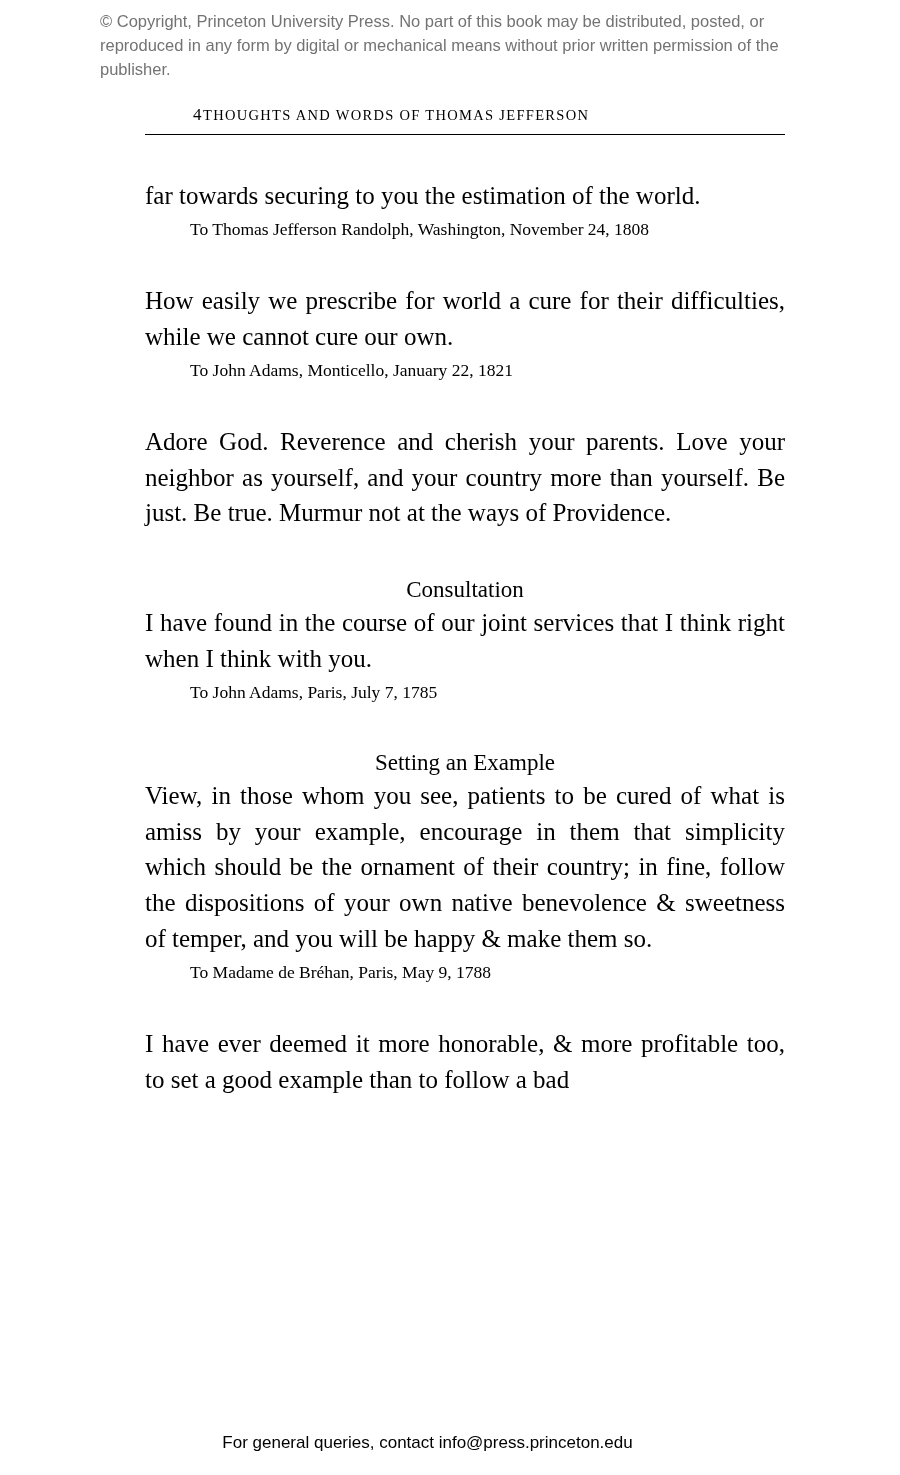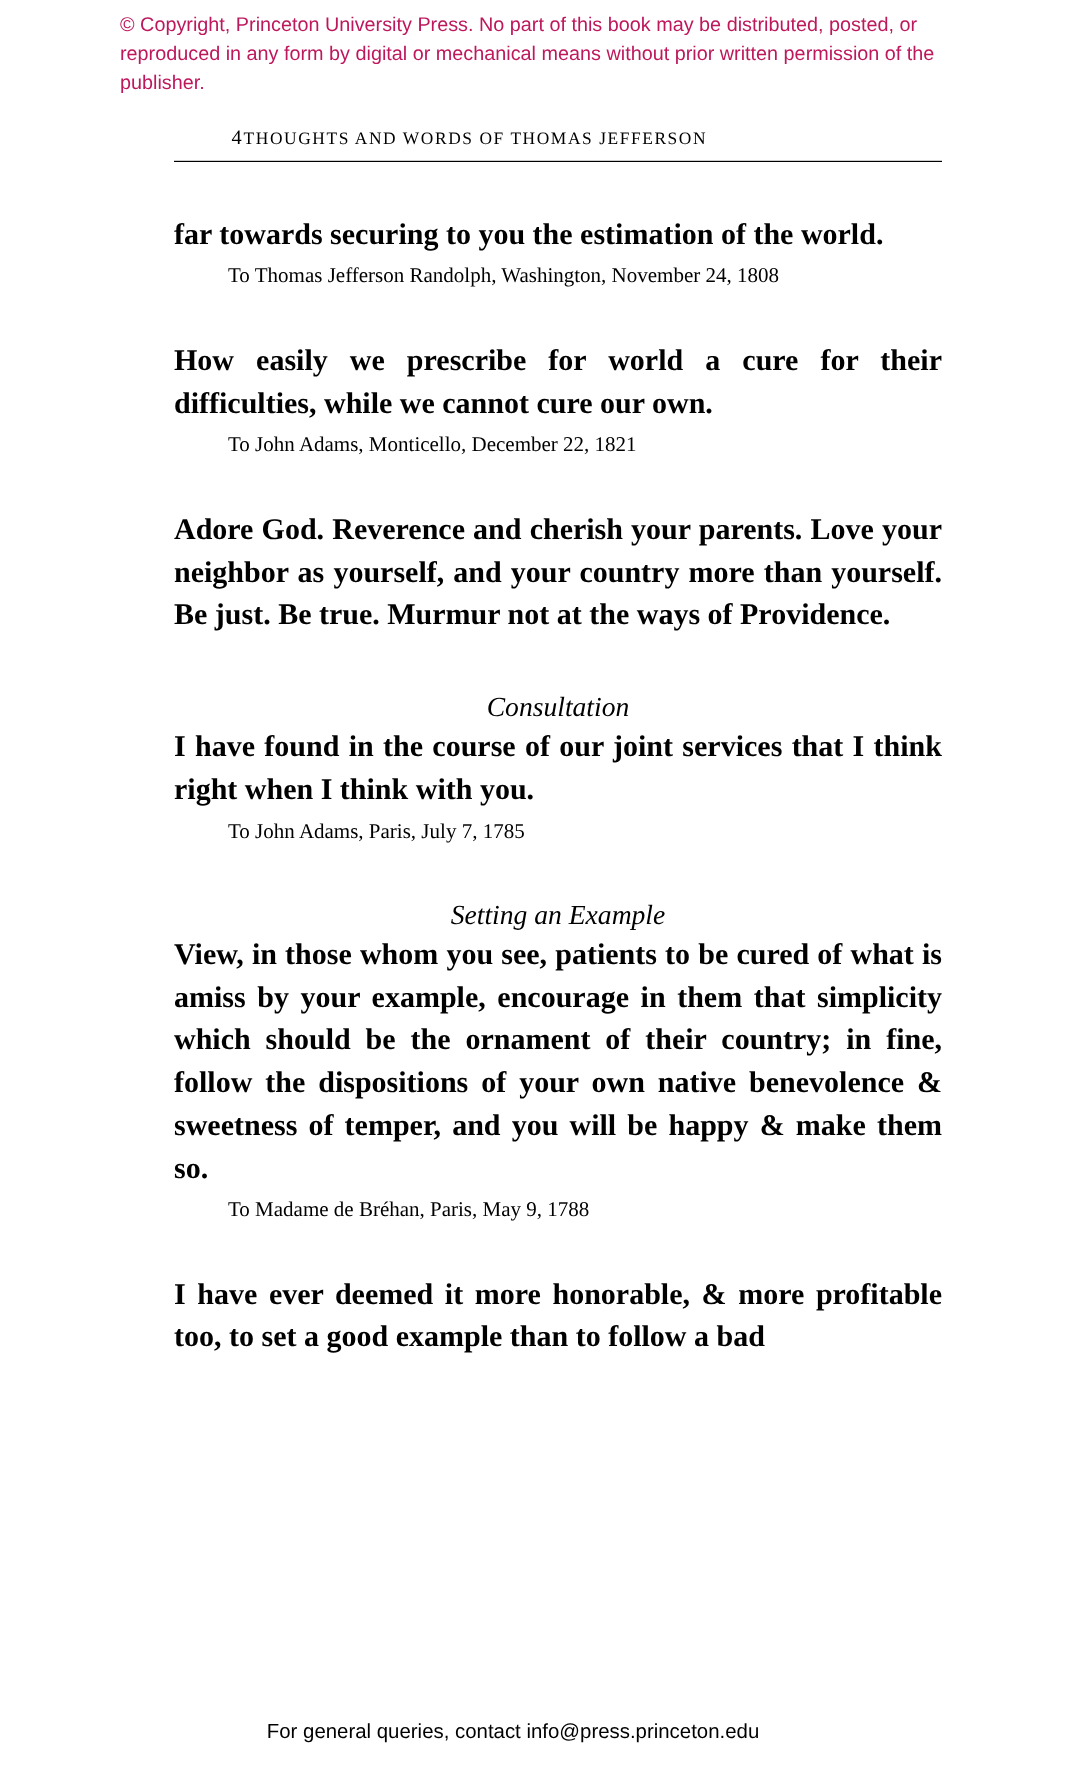--- a/index.html
+++ b/index.html
@@ -17,21 +17,21 @@
   }
 
   .copyright-notice {
     position: absolute;
     top: 10px;
     left: 100px;
     width: 700px;
     font-family: "Liberation Sans", sans-serif;
     font-size: 16.5px;
     line-height: 1.45;
-    color: #be185d;
+    color: #737373;
     text-align: left;
   }
 
   .page-frame {
     position: absolute;
     top: 105px;
     left: 145px;
     width: 640px;
   }
 
@@ -63,34 +63,32 @@
     left: 145px;
     width: 640px;
   }
 
   .quote {
     font-size: 25px;
     line-height: 1.43;
     text-align: justify;
     text-justify: inter-word;
     margin: 0;
-    font-weight: bold;
   }
   .quote.noindent { text-indent: 0; }
 
   .attrib {
     font-size: 17.5px;
     line-height: 1.33;
     margin: 4px 0 0 45px;
     text-align: left;
   }
 
   .section-title {
     font-size: 23px;
-    font-style: italic;
     text-align: center;
     margin: 0 0 2px 0;
   }
 
   .gap-lg { height: 42px; }
   .gap-sec { height: 46px; }
 
   .footer-note {
     position: absolute;
     bottom: 22px;
@@ -115,21 +113,21 @@
 </div>
 
 <div class="body-col">
 
   <p class="quote">far towards securing to you the estimation of the world.</p>
   <p class="attrib">To Thomas Jefferson Randolph, Washington, November 24, 1808</p>
 
   <div class="gap-lg"></div>
 
   <p class="quote">How easily we prescribe for world a cure for their difficulties, while we cannot cure our own.</p>
-  <p class="attrib">To John Adams, Monticello, December 22, 1821</p>
+  <p class="attrib">To John Adams, Monticello, January 22, 1821</p>
 
   <div class="gap-lg"></div>
 
   <p class="quote">Adore God. Reverence and cherish your parents. Love your neighbor as yourself, and your country more than yourself. Be just. Be true. Murmur not at the ways of Providence.</p>
 
   <div class="gap-sec"></div>
 
   <p class="section-title">Consultation</p>
   <p class="quote noindent">I have found in the course of our joint services that I think right when I think with you.</p>
   <p class="attrib">To John Adams, Paris, July 7, 1785</p>

